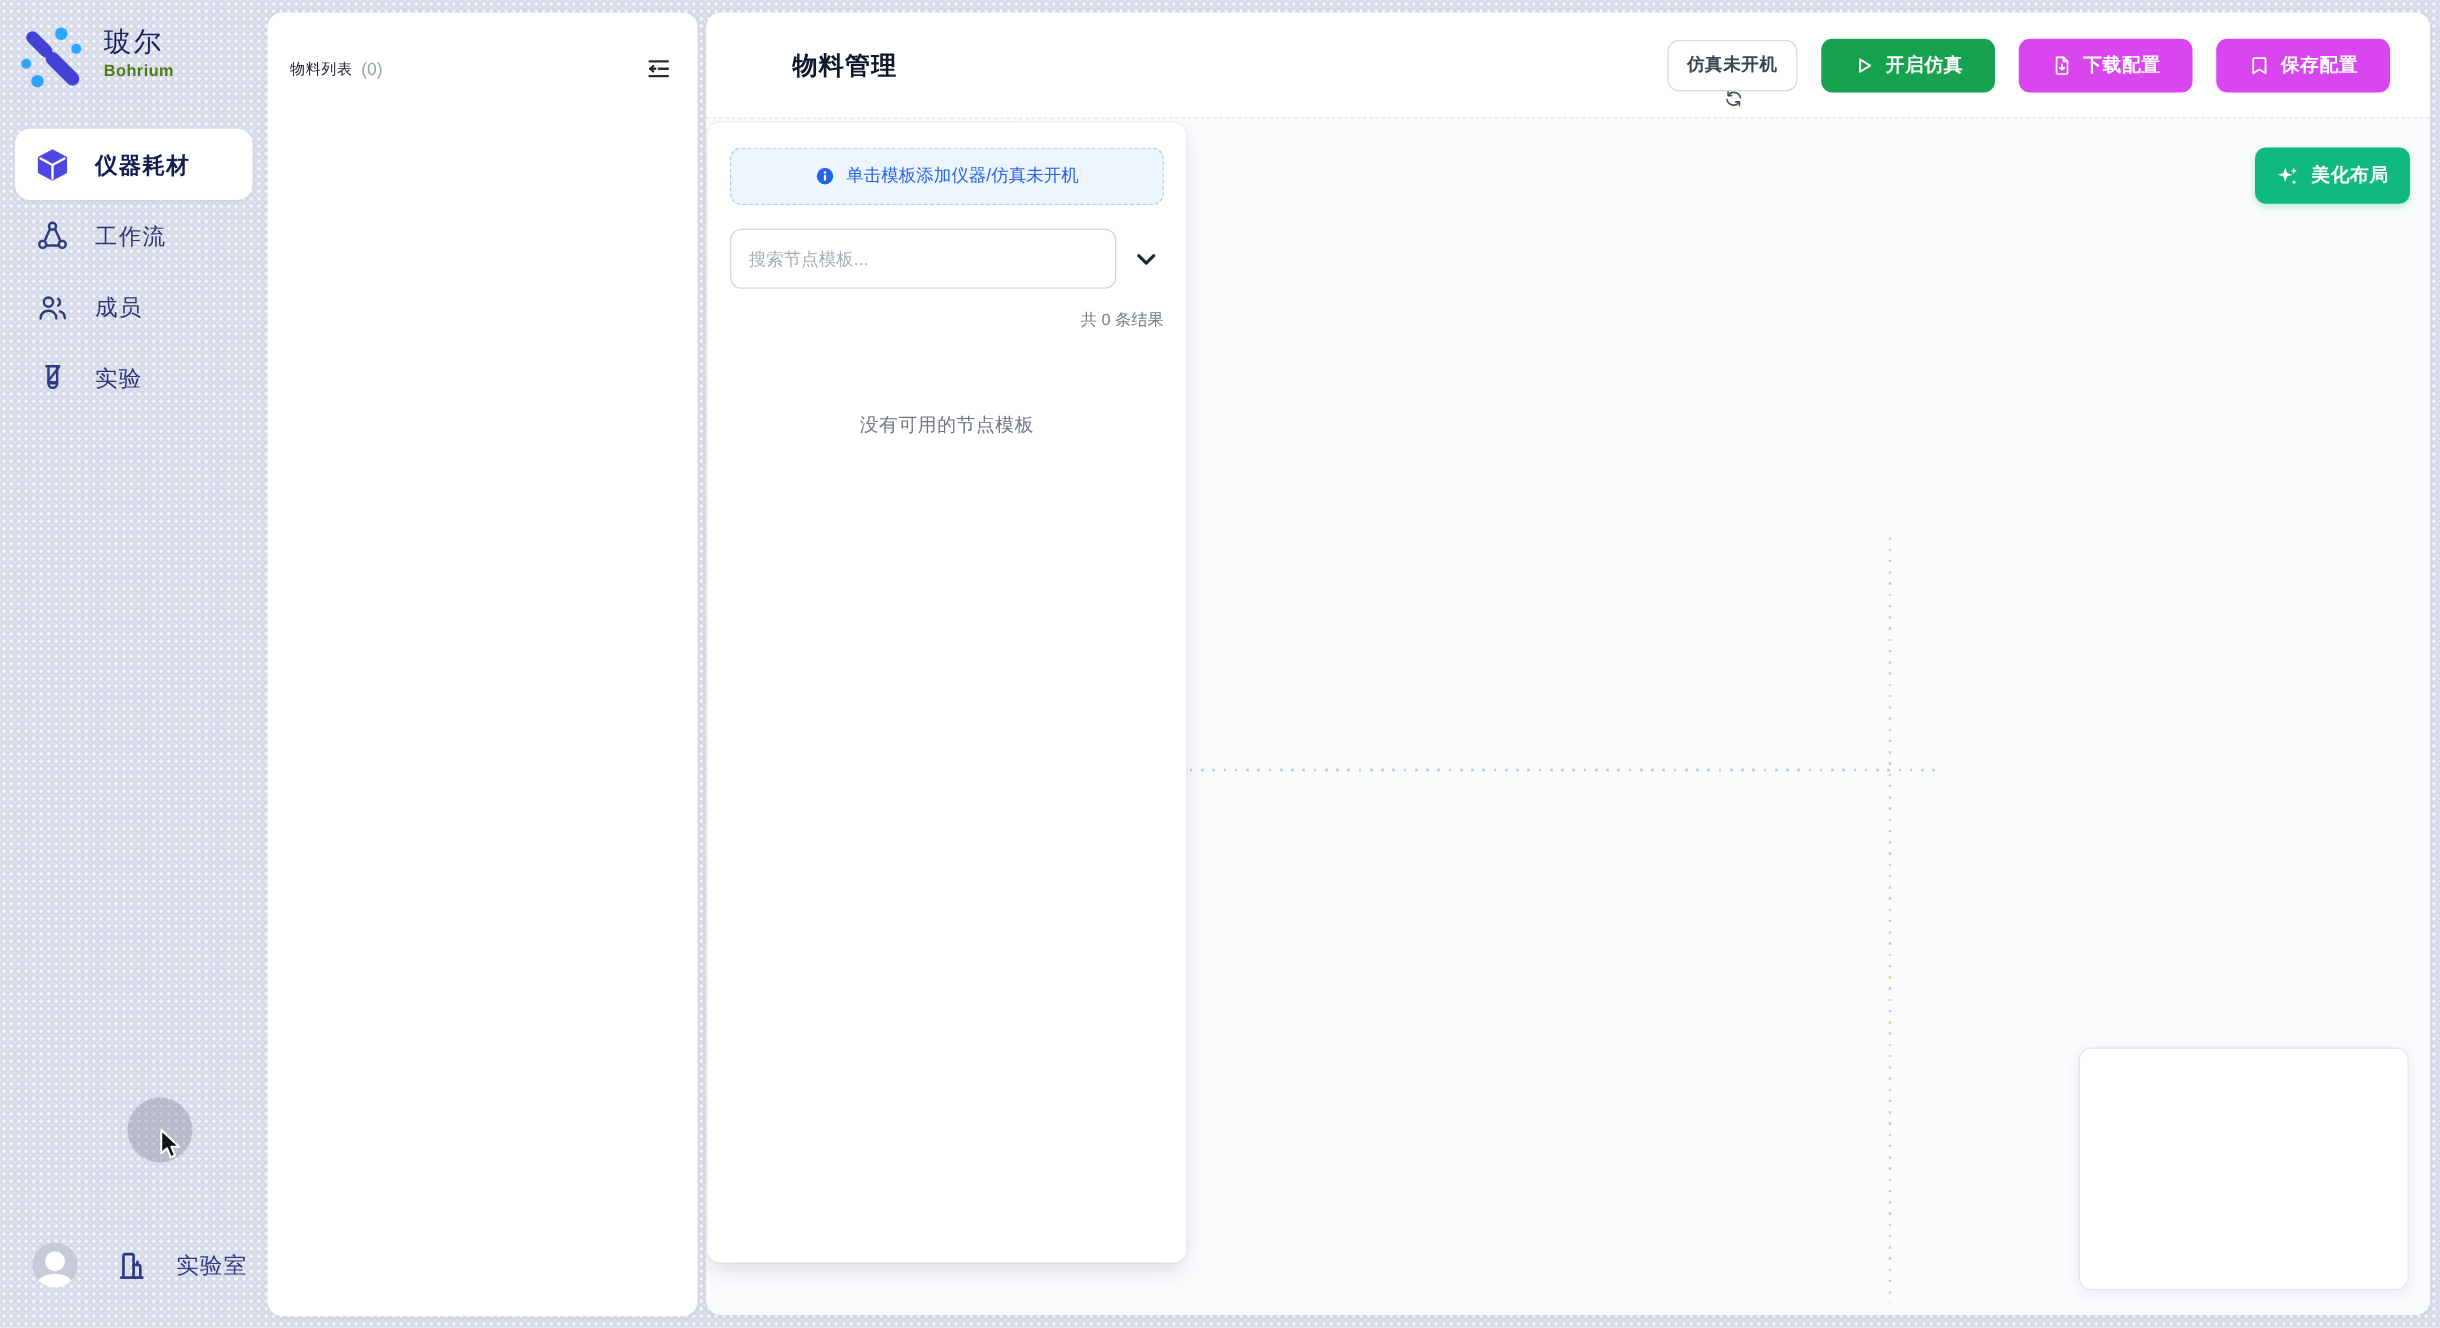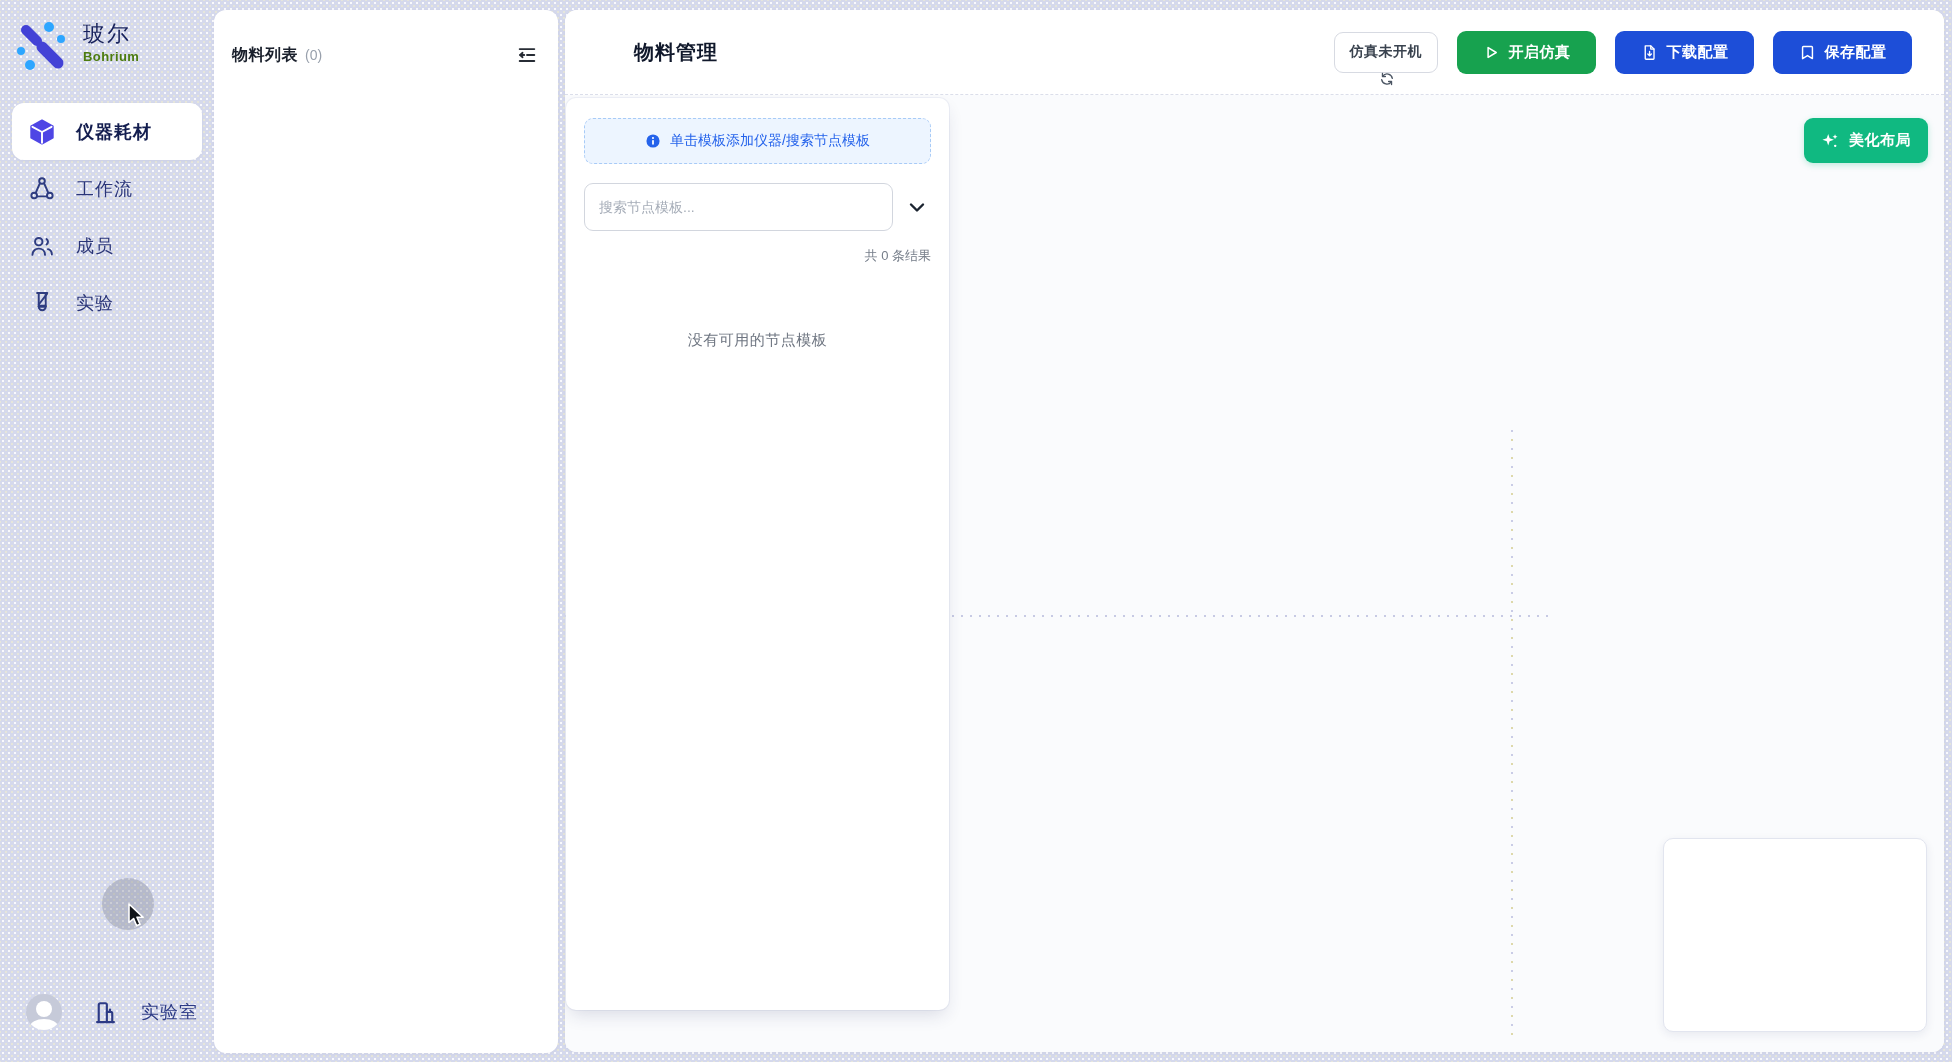--- a/index.html
+++ b/index.html
@@ -30,42 +30,42 @@
   .avatar { width:36px; height:36px; border-radius:50%; background:#c6cad9; position:relative; overflow:hidden; flex:none; }
   .avatar .head { position:absolute; left:10px; top:7px; width:16px; height:16px; border-radius:50%; background:#fff; }
   .avatar .body { position:absolute; left:4px; top:25px; width:28px; height:16px; border-radius:50%; background:#fff; }
   .lab-entry { display:flex; align-items:center; gap:22px; margin-left:30px; cursor:pointer; }
   .lab-label { font-size:18px; color:#2c3a85; font-weight:500; letter-spacing:1px; }
 
   
   .materials-card { position:absolute; left:214px; top:10px; width:344px; height:1043px;
     background:#fff; border-radius:12px; box-shadow:0 1px 4px rgba(30,40,90,.05); }
   .materials-head { display:flex; align-items:center; padding:32px 18px 0 18px; }
-  .materials-title { font-size:16px; font-weight:700; color:#1a202c; letter-spacing:.5px; }
+  .materials-title { font-size:12px; font-weight:400; color:#1a202c; letter-spacing:.5px; }
   .materials-count { margin-left:7px; font-size:14px; color:#98a0ac; }
   .collapse-btn { margin-left:auto; cursor:pointer; padding:2px; }
 
   
   .main-card { position:absolute; left:565px; top:10px; width:1379px; height:1042px;
     background:#fff; border-radius:12px; overflow:hidden; display:flex; flex-direction:column;
     box-shadow:0 1px 4px rgba(30,40,90,.05); }
   .main-header { height:85px; flex:none; display:flex; align-items:center;
     padding:0 32px 0 69px; border-bottom:1px dashed #dbdeea; background:#fff; }
   .page-title { font-size:20px; font-weight:700; color:#10182b; letter-spacing:1px; }
   .header-actions { margin-left:auto; display:flex; align-items:center; gap:19px; }
   .status-pill { height:41px; border:1px solid #d7dae2; border-radius:9px; background:#fff;
     display:flex; align-items:center; gap:10px; padding:0 15px;flex-direction:column; }
   .status-dot { width:9px; height:9px; border-radius:50%; background:#626b79; }
   .status-text { font-size:14px; color:#3a434f; font-weight:600; letter-spacing:.5px; }
   .refresh-btn { cursor:pointer; display:flex; margin-left:2px; }
   .btn { height:43px; border:none; border-radius:9px; display:flex; align-items:center; justify-content:center;
     gap:9px; color:#fff; font-weight:600; font-size:15px; letter-spacing:.5px; padding:0 18px; min-width:139px; cursor:pointer;
     font-family:inherit; }
   .btn-green { background:#17a24f; }
-  .btn-blue  { background:#1d4ed8; }
+  .btn-blue  { background:#d946ef; }
 
   
   .canvas { position:relative; flex:1; background:#fafbfd; overflow:hidden; }
   .guide-h { position:absolute; left:0; top:520px; width:985px; height:2px; z-index:1;
     background-image:repeating-linear-gradient(90deg,#c7cae4 0 2px,transparent 2px 9px); }
   .guide-v { position:absolute; left:946px; top:335px; width:2px; height:612px; z-index:1;
     background-image:repeating-linear-gradient(180deg,#c9cce6 0 2px,transparent 2px 9px,#ddd8ab 9px 11px,transparent 11px 18px); }
 
   .template-panel { position:absolute; left:1px; top:3px; width:383px; height:912px; z-index:2;
     background:#fff; border-radius:10px; padding:20px 18px;
@@ -244,21 +244,21 @@
 
     <div class="template-panel">
       <div class="info-banner">
         <span>
           <svg width="16" height="16" viewBox="0 0 20 20">
             <circle cx="10" cy="10" r="8.2" fill="#2563eb"></circle>
             <circle cx="10" cy="6.2" r="1.3" fill="#fff"></circle>
             <rect x="8.9" y="8.6" width="2.2" height="6" rx="1.1" fill="#fff"></rect>
           </svg>
         </span>
-        <span>单击模板添加仪器/搜索节点模板</span>
+        <span>单击模板添加仪器/仿真未开机</span>
       </div>
       <div class="search-row">
         <input class="search-input" type="text" placeholder="搜索节点模板..." style="">
         <span class="chevron-btn">
           <svg width="24" height="24" viewBox="0 0 24 24" fill="none" stroke="#1b2430" stroke-width="2.4" stroke-linecap="round" stroke-linejoin="round">
             <path d="M6 9.5 L12 15.5 L18 9.5"></path>
           </svg>
         </span>
       </div>
       <div class="result-count">共 0 条结果</div>

